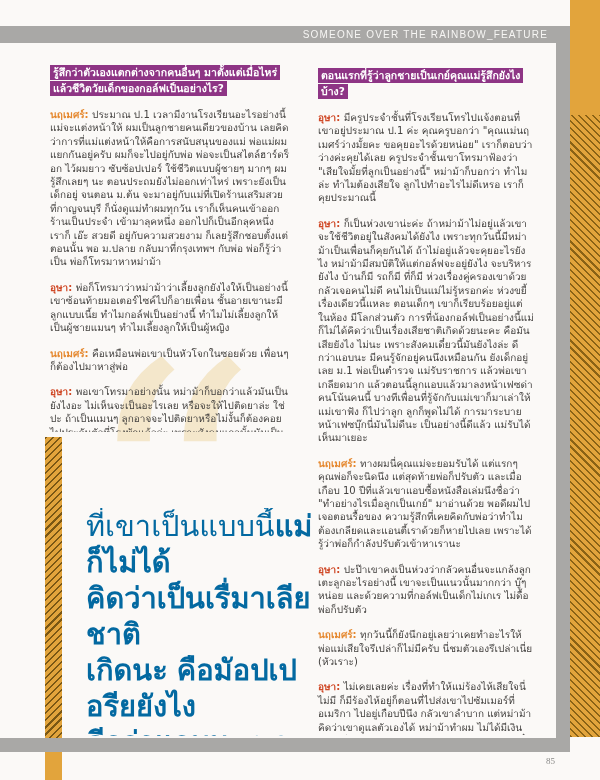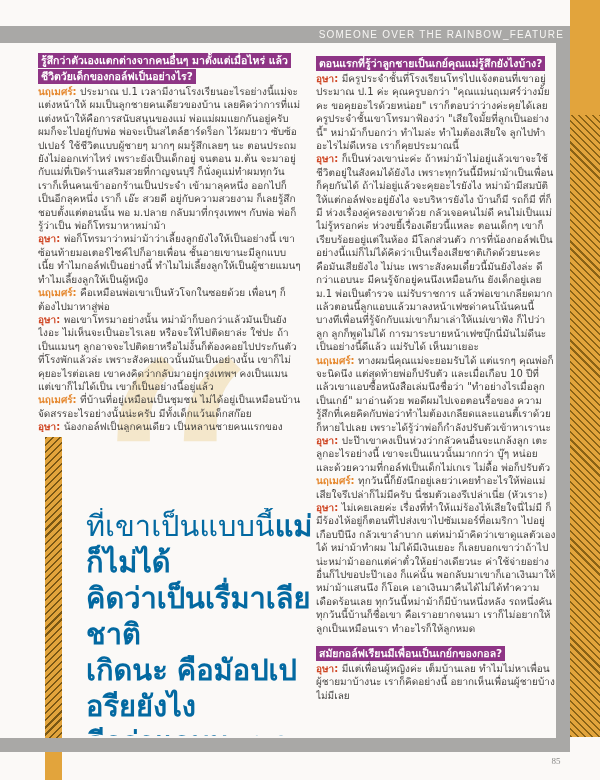--- a/index.html
+++ b/index.html
@@ -10,21 +10,21 @@
   }
   .page{
     position:relative;width:600px;height:780px;overflow:hidden;
     background:#fbf9f7;
   }
   
   .header-bar{
     position:absolute;left:0;top:26px;width:570px;height:17px;
     background:var(--bar-gray);
     color:#f7f6f4;font-size:10px;letter-spacing:1.2px;
-    line-height:17px;text-align:right;padding-right:6px;box-sizing:border-box;
+    line-height:17px;text-align:right;padding-right:22px;box-sizing:border-box;
     font-family:"Liberation Sans",sans-serif;
   }
   
   .right-band{
     position:absolute;left:570px;top:0;width:30px;height:737px;
     background:
       repeating-linear-gradient(45deg,#8a6215 0 1.5px,var(--gold) 1.5px 5px);
   }
   .right-band-solid{
     position:absolute;left:570px;top:0;width:30px;height:115px;
@@ -53,22 +53,22 @@
     position:absolute;left:82px;top:378px;width:200px;height:160px;
     overflow:visible;z-index:0;
     color:#f4e7cb;font-family:"DejaVu Serif","Liberation Serif",serif;
     font-size:345px;line-height:1;letter-spacing:-10px;
     pointer-events:none;
   }
   .big-quote span{position:absolute;left:0;top:-58px;}
   
   .col{position:absolute;font-size:10px;line-height:13.4px;color:#413f3d;}
   .col-left{left:38px;top:52px;width:263px;height:380px;overflow:hidden;}
-  .col-right{left:316px;top:55px;width:240px;height:680px;overflow:hidden;}
-  .col p{margin:0;}
+  .col-right{left:306px;top:55px;width:240px;height:680px;overflow:hidden;}
+  .col p{margin:12px;}
   .qhead{margin:0 0 2px 0;}
   .qhead + .ans{margin-top:1px;}
   .ans + .qhead{margin-top:10px;}
   .qbg{
     display:inline;background:var(--purple);color:#fff;
     font-weight:700;font-size:10.5px;line-height:16px;
     padding:1px 3px 2px 3px;
     -webkit-box-decoration-break:clone;box-decoration-break:clone;
   }
   .spk{font-weight:700;}
@@ -79,21 +79,21 @@
     position:absolute;left:86px;top:508px;width:230px;height:228px;
     overflow:hidden;z-index:1;
     color:#0369a1;font-size:29px;line-height:36px;
     font-stretch:condensed;
   }
   .pq-b{font-weight:700;}
   .pq-r{font-weight:400;}
   
   .page-num{
     position:absolute;left:546px;top:756px;width:20px;
-    font-size:9px;color:#8a8a88;text-align:center;
+    font-size:9px;color:#8a8a88;text-align:left;
     font-family:Liberation Serif, serif;
   }
 </style>
 </head>
 <body>
 
 <div class="page">
 
   <div class="right-band"></div>
   <div class="right-band-solid"></div>

